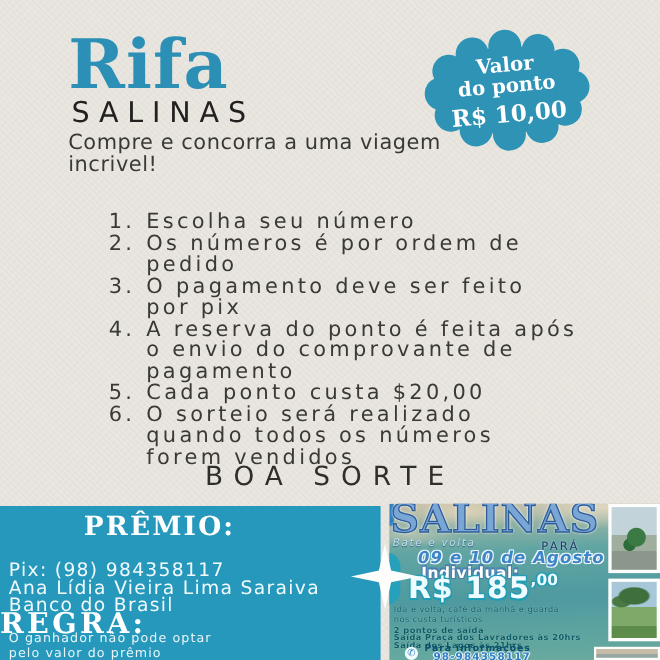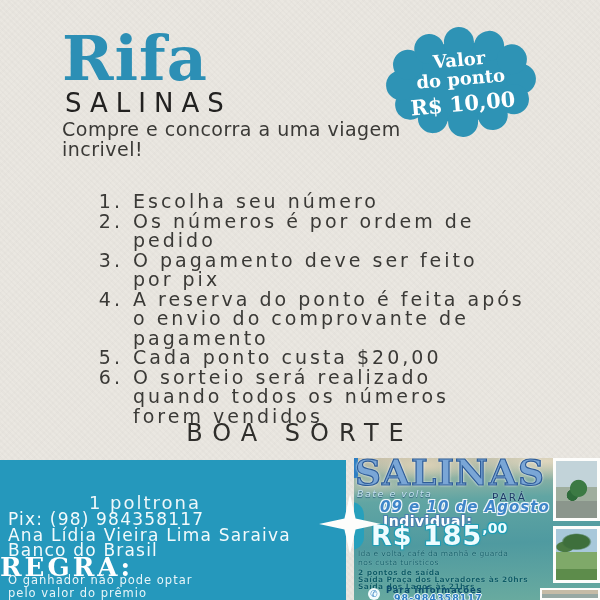--- a/index.html
+++ b/index.html
@@ -160,21 +160,21 @@
       <li>
         <div class="nowrap">O sorteio será realizado</div>
         <div class="nowrap">quando todos os números</div>
         <div class="nowrap">forem vendidos</div>
       </li>
     </ol>
   </div>
   <div class="abs boa">BOA SORTE</div>
 
   <div class="abs prize">
-    <div class="abs poltrona">1 poltrona</div>
+    <div class="abs premio-h">PRÊMIO:</div>
     <div class="abs pix-block">
       <div class="nowrap">Pix: (98) 984358117</div>
       <div class="nowrap">Ana Lídia Vieira Lima Saraiva</div>
       <div class="nowrap">Banco do Brasil</div>
     </div>
     <div class="abs regra-h">REGRA:</div>
     <div class="abs rule">
       <div class="nowrap">O ganhador não pode optar</div>
       <div class="nowrap">pelo valor do prêmio</div>
     </div>

